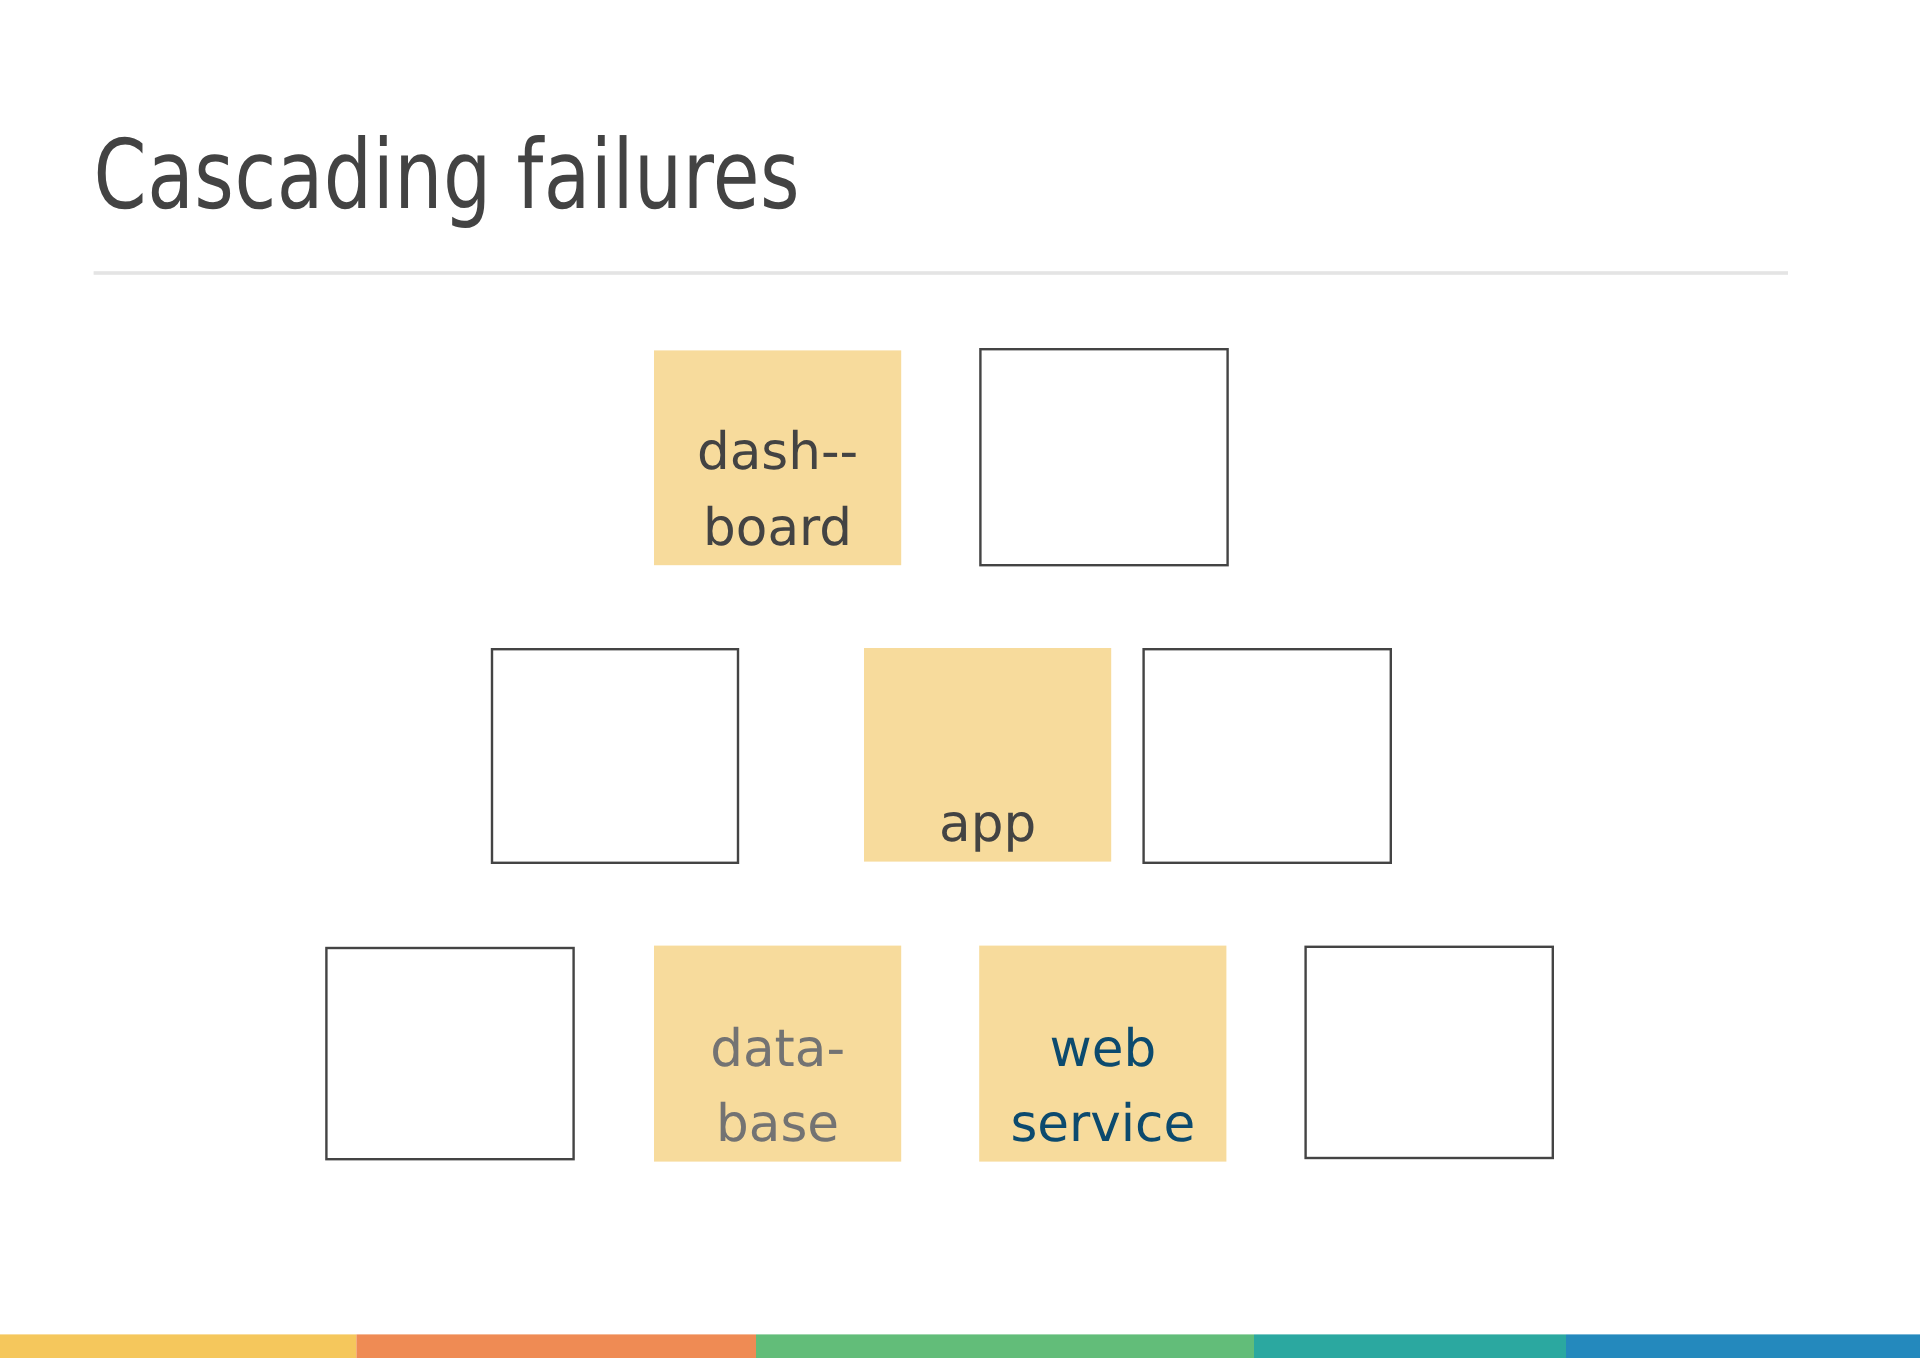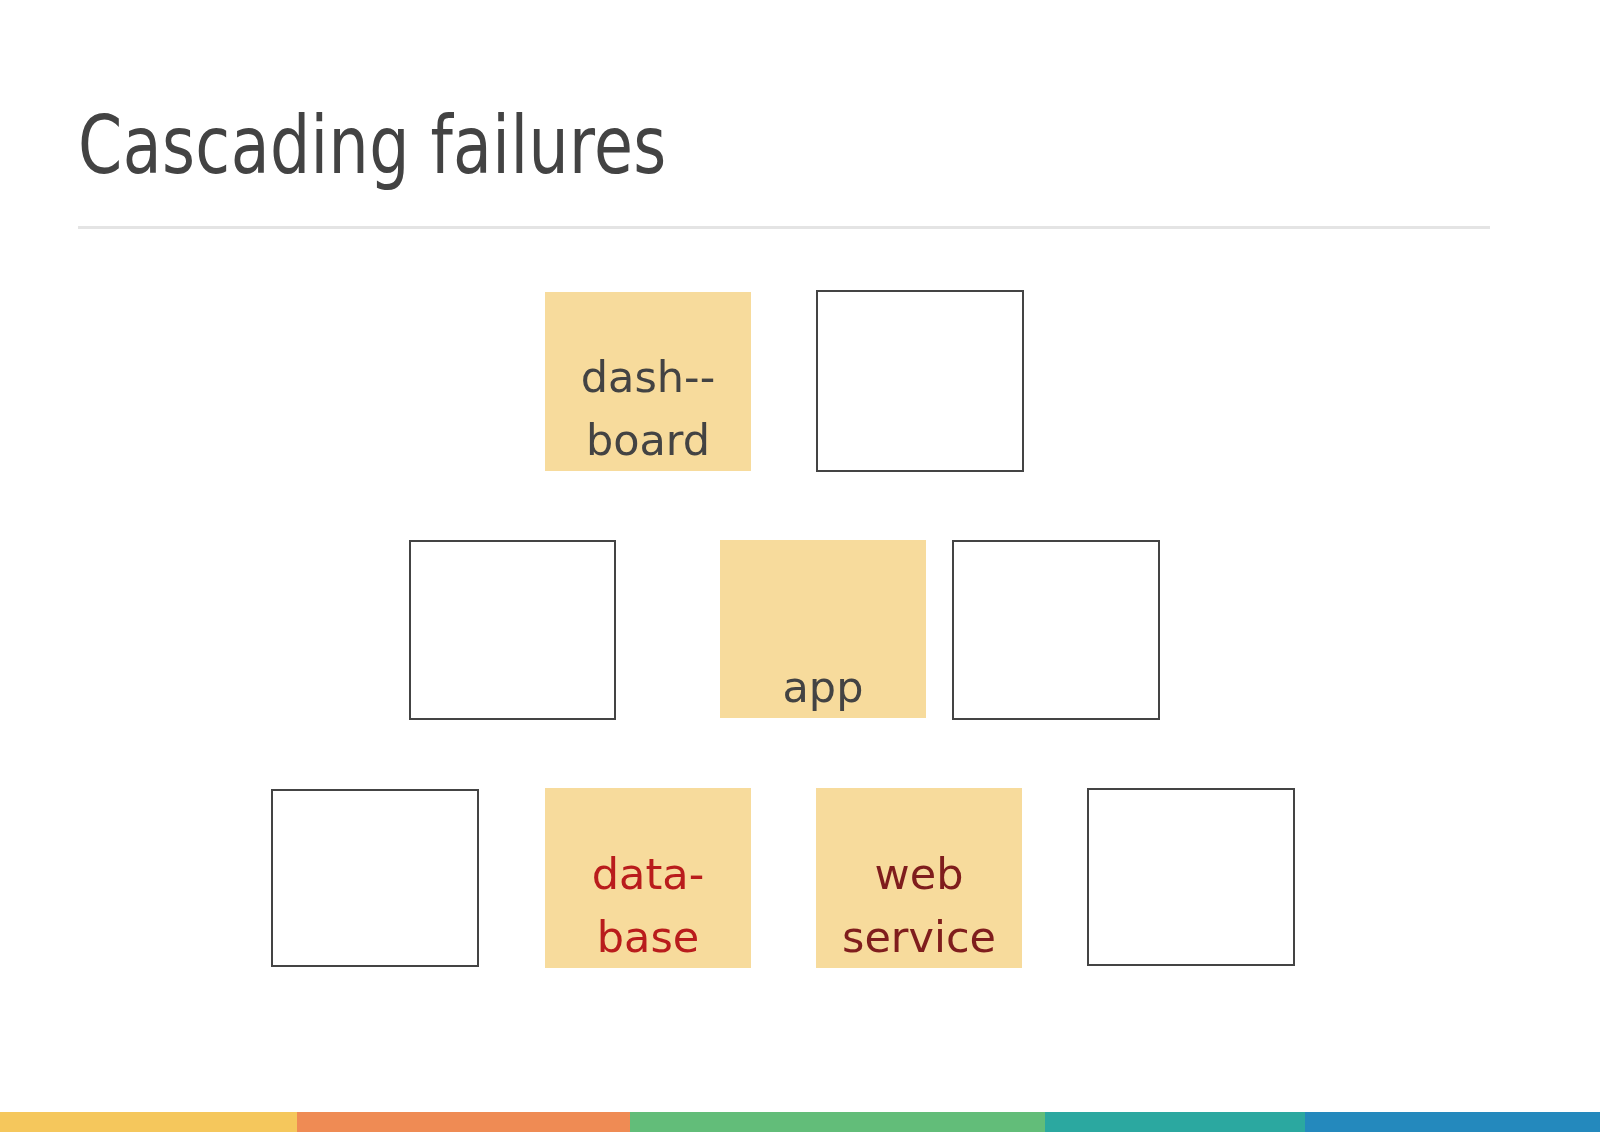--- a/index.html
+++ b/index.html
@@ -122,24 +122,24 @@
       </div>
       <div class="node filled" style="left: 680px; top: 540px; width: 206px; height: 178px; background: rgb(247, 219, 156); color: rgb(67, 67, 67); margin-left: 40px;">
         <span class="node-label">app</span>
       </div>
       <div class="node empty" style="left: 952px; top: 540px; width: 208px; height: 180px; border-color: rgb(68, 68, 68); color: rgb(67, 67, 67);">
         <span class="node-label"></span>
       </div>
       <div class="node empty" style="left: 271px; top: 789px; width: 208px; height: 178px; border-color: rgb(68, 68, 68); color: rgb(67, 67, 67);">
         <span class="node-label"></span>
       </div>
-      <div class="node filled" style="left: 545px; top: 788px; width: 206px; height: 180px; background: rgb(247, 219, 156); color: #b91c1c;">
+      <div class="node filled" style="left: 545px; top: 788px; width: 206px; height: 180px; background: rgb(247, 219, 156); color: #737373;">
         <span class="node-label">data-base</span>
       </div>
-      <div class="node filled" style="left: 816px; top: 788px; width: 206px; height: 180px; background: rgb(247, 219, 156); color: #7f1d1d;">
+      <div class="node filled" style="left: 816px; top: 788px; width: 206px; height: 180px; background: rgb(247, 219, 156); color: #0c4a6e;">
         <span class="node-label">web service</span>
       </div>
       <div class="node empty" style="left: 1087px; top: 788px; width: 208px; height: 178px; border-color: rgb(68, 68, 68); color: rgb(67, 67, 67);">
         <span class="node-label"></span>
       </div>
     </div>
 
   <div class="footer-bar">
 
   <div class="footer-seg" style="width: 297px; background: rgb(245, 199, 92);"></div>

